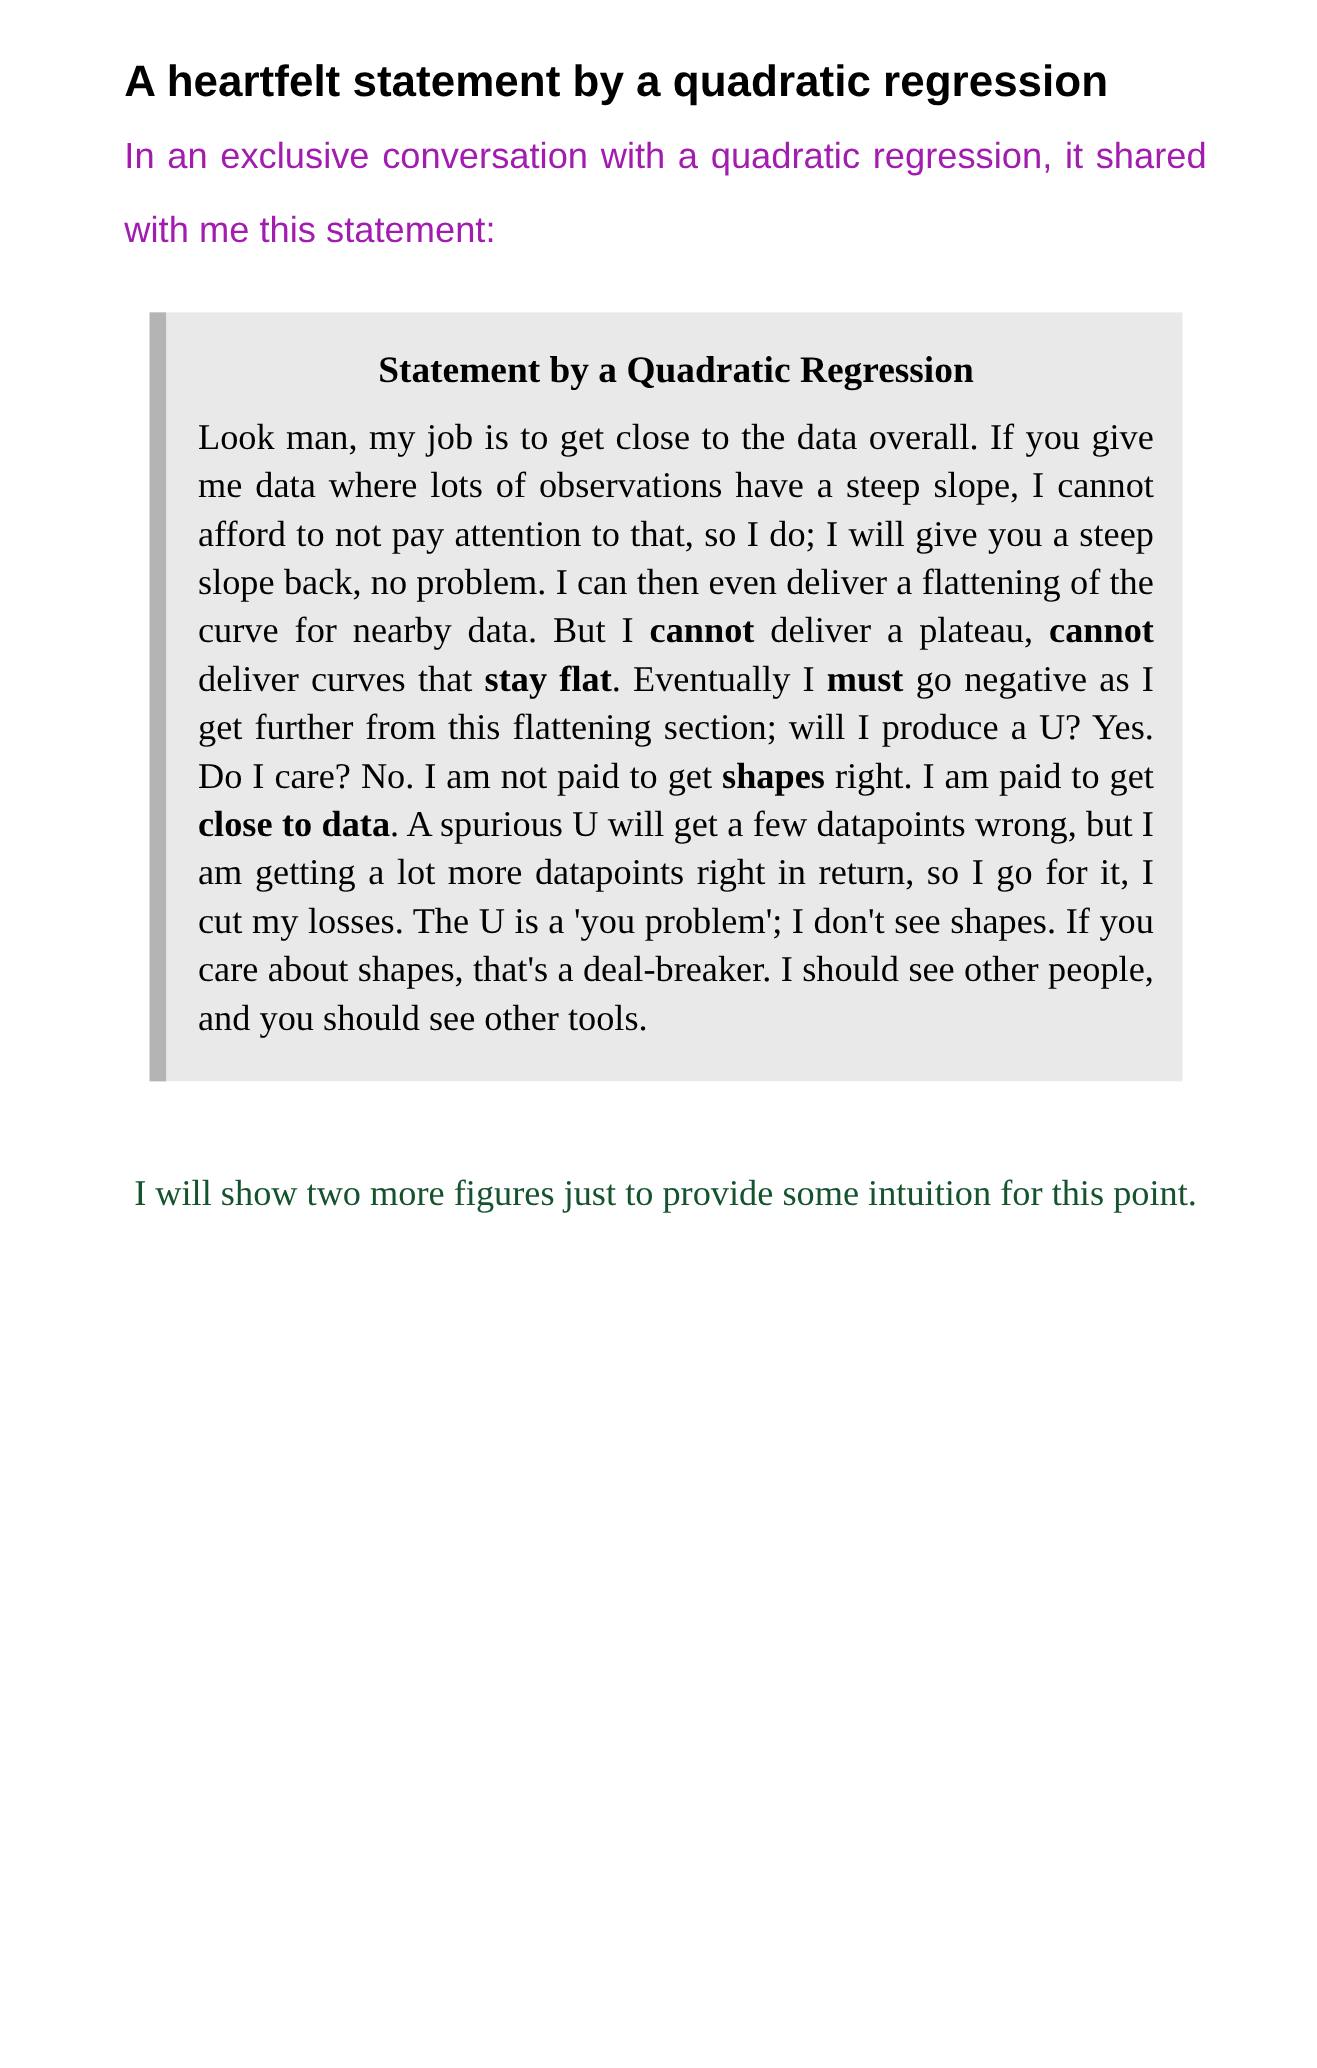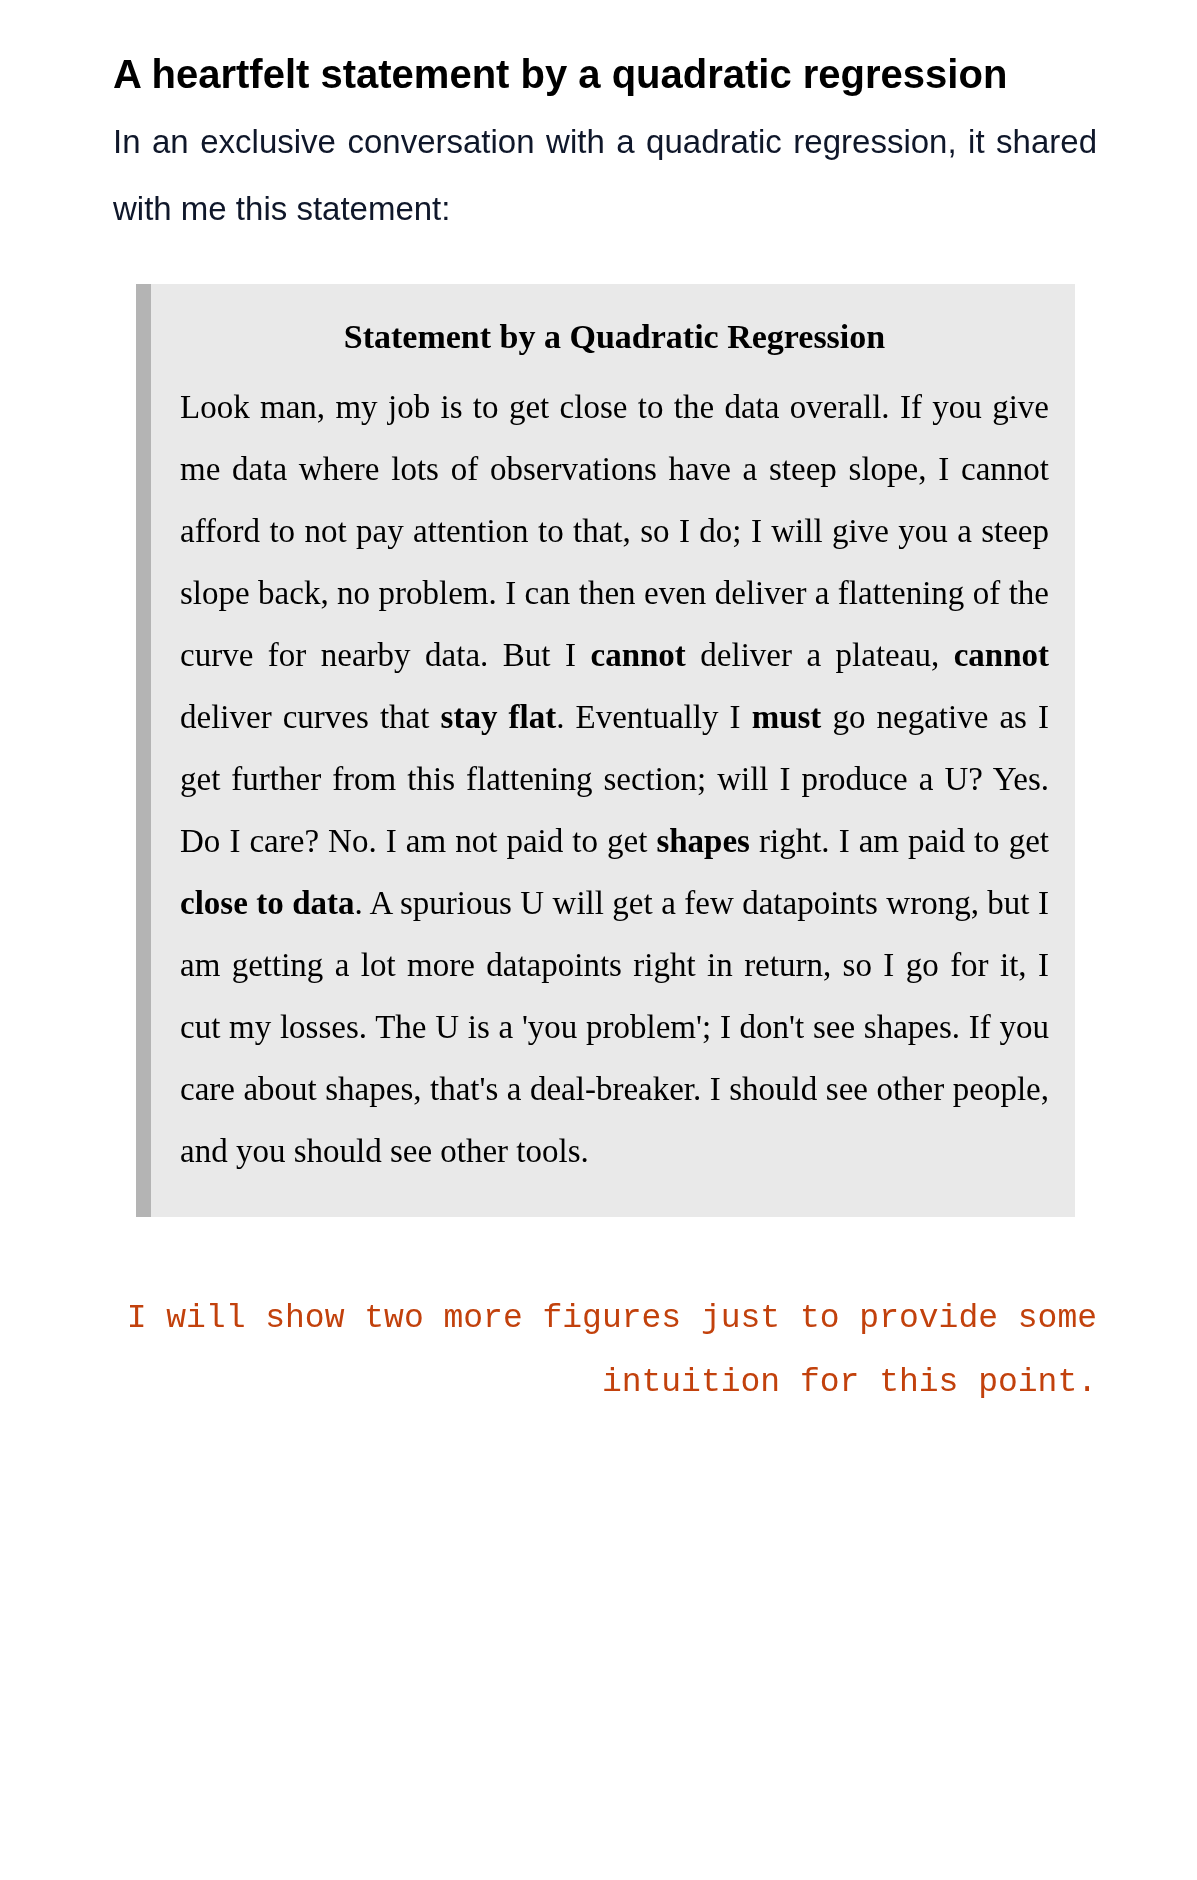--- a/index.html
+++ b/index.html
@@ -27,54 +27,54 @@
     text-justify: inter-word;
     color: #000;
   }
   .intro {
     margin: 0;
     font-family: "Liberation Sans", sans-serif;
     font-size: 33px;
     line-height: 67px;
     text-align: justify;
     text-justify: inter-word;
-    color: #0f172a;
+    color: #a21caf;
   }
   .quote {
     margin: 42px 22px 0 23px;
     border-left: 15px solid var(--quote-border, #b4b4b4);
     background: var(--quote-bg, #e9e9e9);
     padding: 22px 26px 35px 29px;
   }
   .quote-title {
     margin: 0 0 8px 0;
     font-family: "Liberation Serif", "DejaVu Serif", serif;
     font-weight: bold;
     font-size: 34px;
     line-height: 62px;
     color: var(--quote-text, #000);
     text-align: center;
   }
   .quote-body {
     margin: 0;
     font-family: "Liberation Serif", "DejaVu Serif", serif;
     font-size: 33px;
-    line-height: 62px;
+    line-height: 44px;
     text-align: justify;
     text-justify: inter-word;
     color: var(--quote-text, #000);
   }
   .quote-body b { font-weight: bold; }
   .outro {
     margin: 70px 0 0 0;
-    font-family: Liberation Mono, monospace;
+    font-family: Liberation Serif, serif;
     font-size: 33px;
     line-height: 64px;
-    text-align: right;
-    color: #c2410c;
+    text-align: center;
+    color: #14532d;
   }
 </style>
 </head>
 <body>
 
 <div class="page">
   <h1 class="heading">A heartfelt statement by a quadratic regression</h1>
 
   <p class="intro">In an exclusive conversation with a quadratic regression, it shared with me this statement:</p>
 

